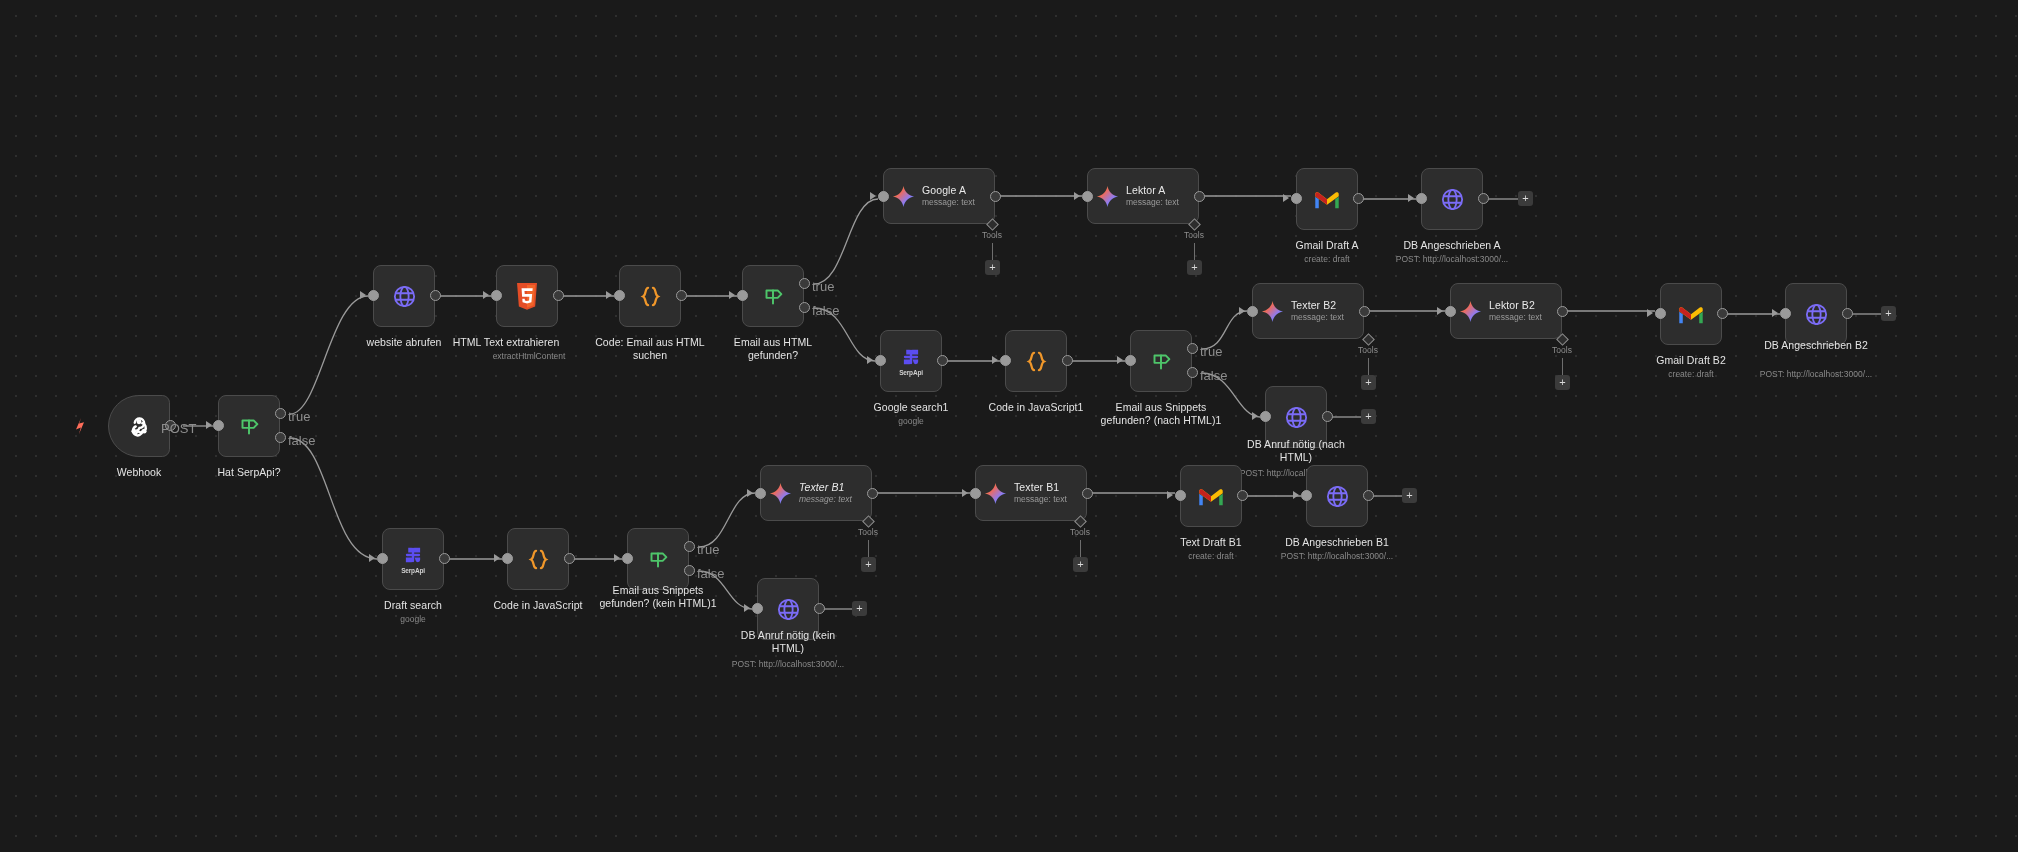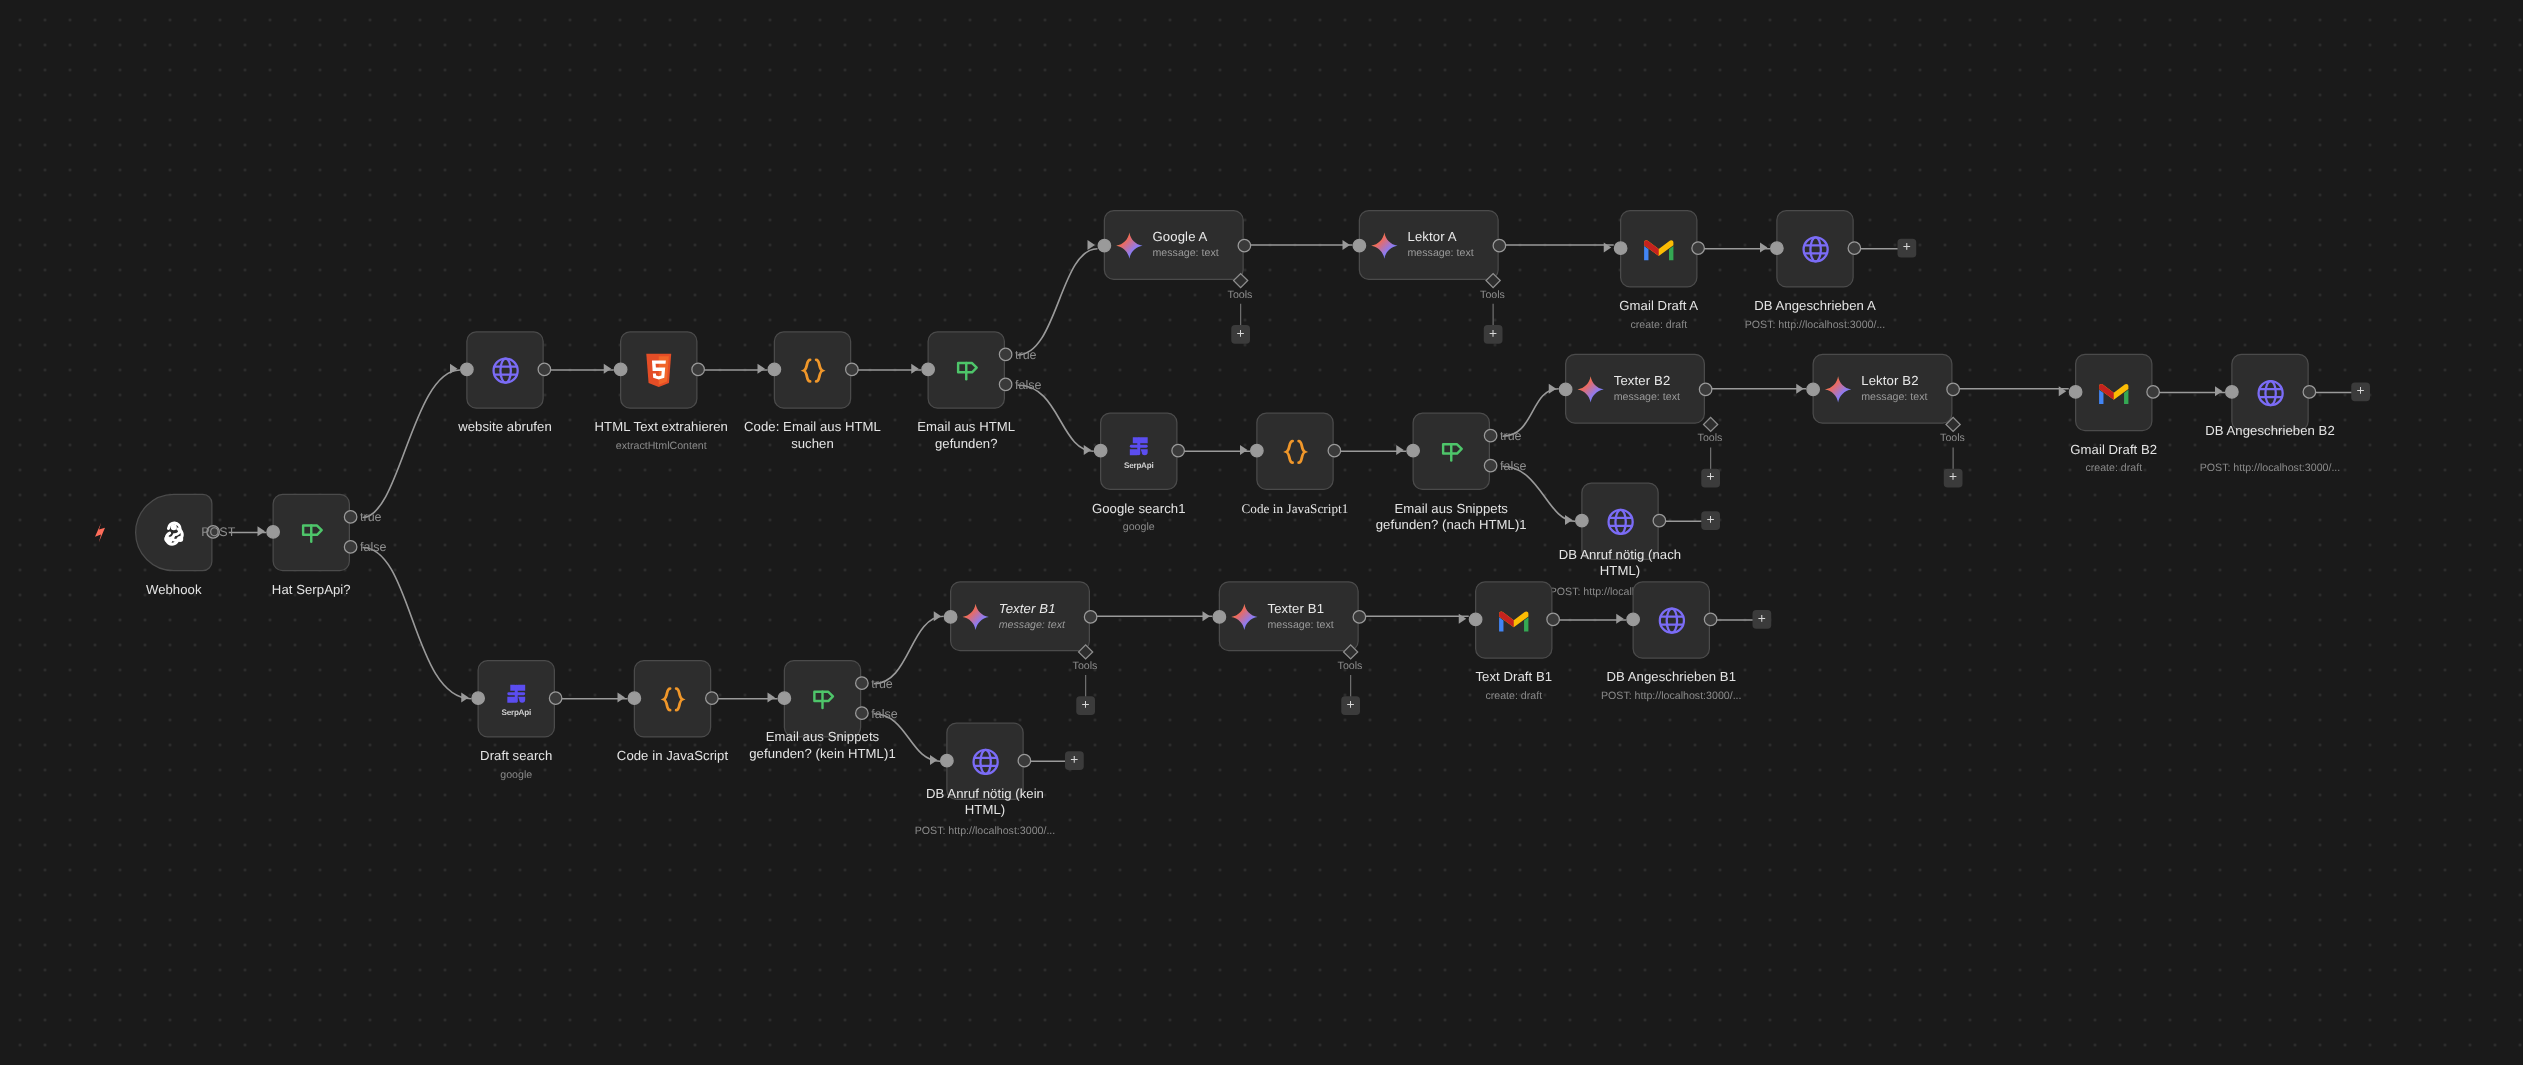--- a/index.html
+++ b/index.html
@@ -78,21 +78,21 @@
   .port.in { background:#9a9a9a; border-color:#9a9a9a; }
   .arrowhead {
     position:absolute;
     width:0;height:0;
     border-left:6px solid #9a9a9a;
     border-top:4.5px solid transparent;
     border-bottom:4.5px solid transparent;
   }
   .portlabel {
     position:absolute;
-    font-size:10px;
+    font-size:13px;
     color:#8e8e8e;
     white-space:nowrap;
   }
 
   
   .diamond {
     position:absolute;
     width:9px;height:9px;
     background:#2d2d2d;
     border:1.5px solid #8e8e8e;
@@ -251,21 +251,21 @@
         <path d="M3 1 L25 1 L23 27 L14 30.5 L5 27 Z" fill="#e44d26"></path>
         <path d="M14 3.2 V28.4 L21.2 25.6 L22.9 3.2 Z" fill="#f16529"></path>
         <path d="M8 7 H20.3 L20 10 H11.2 L11.5 13.3 H19.7 L18.9 22.3 L14 23.8 L9.1 22.3 L8.8 18.6 H11.5 L11.7 20.4 L14 21 L16.3 20.4 L16.6 16.3 H8.6 Z" fill="#ffffff"></path>
         <text x="14" y="-1" font-size="0" fill="none">HTML</text>
       </svg>
     </span>
   </div>
   <div class="port in" style="left:491px;top:290px;"></div>
   <div class="arrowhead" style="left:483px;top:291px;"></div>
   <div class="port" style="left:553px;top:290px;"></div>
-  <div class="nlabel" style="left:462px;top:336px;width:134px;">HTML Text extrahieren</div>
+  <div class="nlabel" style="left:439px;top:336px;width:134px;">HTML Text extrahieren</div>
   <div class="nsub" style="left:462px;top:351px;width:134px;">extractHtmlContent</div>
 
   <div class="node square" style="left:619px;top:265px;">
     <span>
       <svg viewBox="0 0 30 28" width="29" height="27" class="icon-svg">
         <g fill="none" stroke="#f0972a" stroke-width="2.3" stroke-linecap="round">
           <path d="M12.5 5 C9 5, 10.8 12.3, 7.3 14 C10.8 15.7, 9 23, 12.5 23"></path>
           <path d="M17.5 5 C21 5, 19.2 12.3, 22.7 14 C19.2 15.7, 21 23, 17.5 23"></path>
         </g>
       </svg>
@@ -405,21 +405,21 @@
         <g fill="none" stroke="#f0972a" stroke-width="2.3" stroke-linecap="round">
           <path d="M12.5 5 C9 5, 10.8 12.3, 7.3 14 C10.8 15.7, 9 23, 12.5 23"></path>
           <path d="M17.5 5 C21 5, 19.2 12.3, 22.7 14 C19.2 15.7, 21 23, 17.5 23"></path>
         </g>
       </svg>
     </span>
   </div>
   <div class="port in" style="left:1000px;top:355px;"></div>
   <div class="arrowhead" style="left:992px;top:356px;"></div>
   <div class="port" style="left:1062px;top:355px;"></div>
-  <div class="nlabel" style="left:976px;top:401px;width:120px;font-family:Liberation Serif, serif;">Code in JavaScript1</div>
+  <div class="nlabel" style="left:976px;top:401px;width:120px;">Code in JavaScript1</div>
 
   <div class="node square" style="left:1130px;top:330px;">
     <span>
       <svg viewBox="0 0 28 28" width="26" height="26" class="icon-svg">
         <g fill="none" stroke="#4ec56a" stroke-width="2.1" stroke-linejoin="round">
           <path d="M7 8 H19 L23 12 L19 16 H7 Z"></path>
             <path d="M14 8 V22" stroke-linecap="round"></path>
         </g>
       </svg>
     </span>

